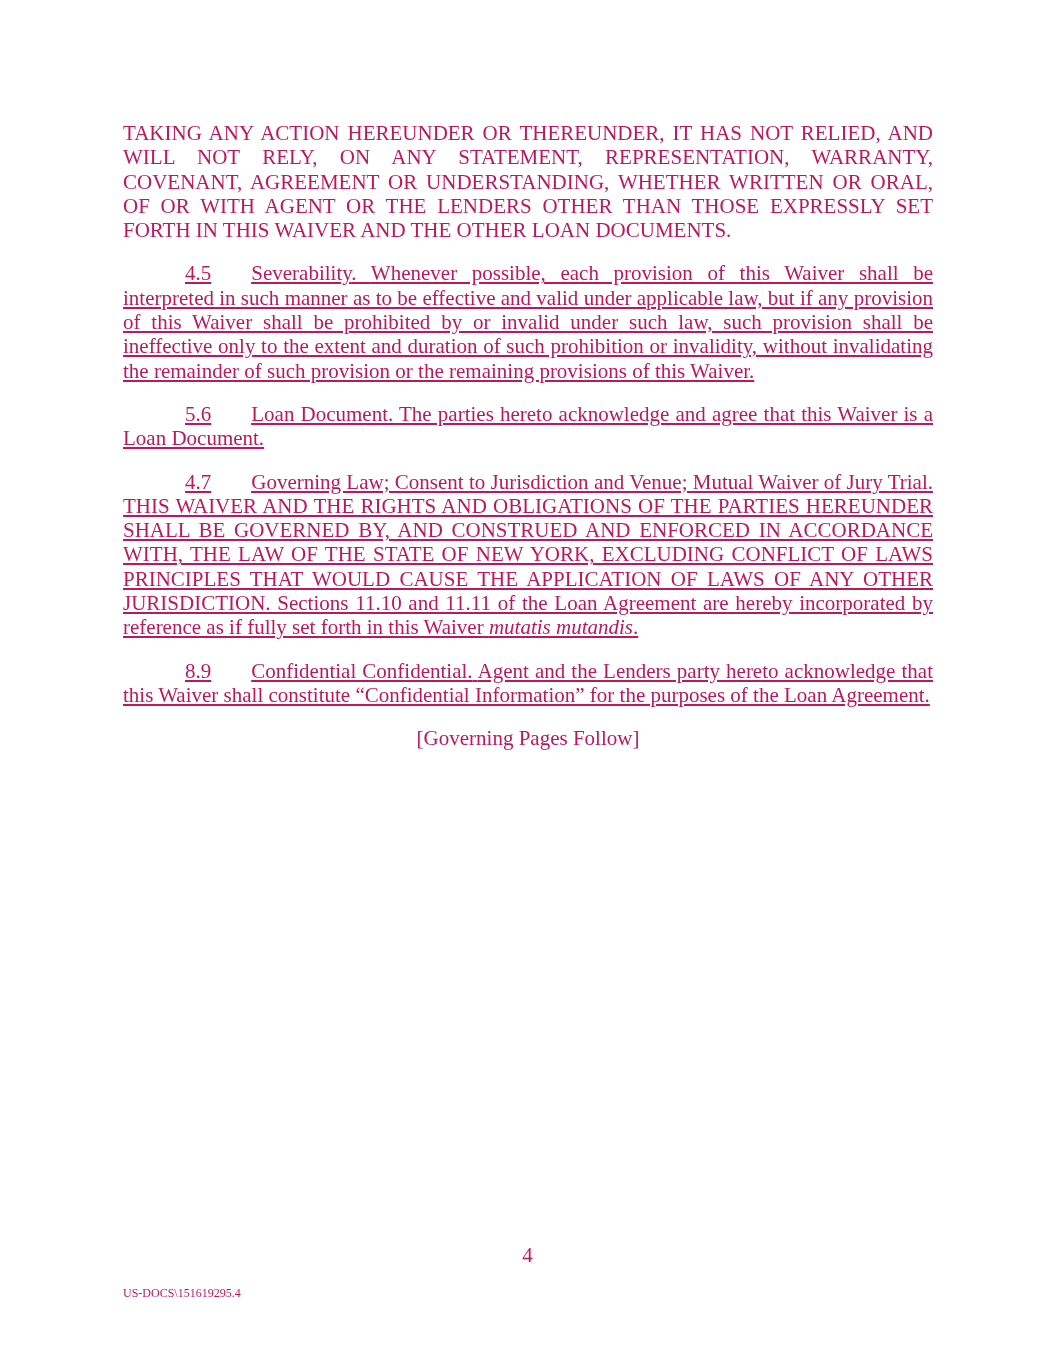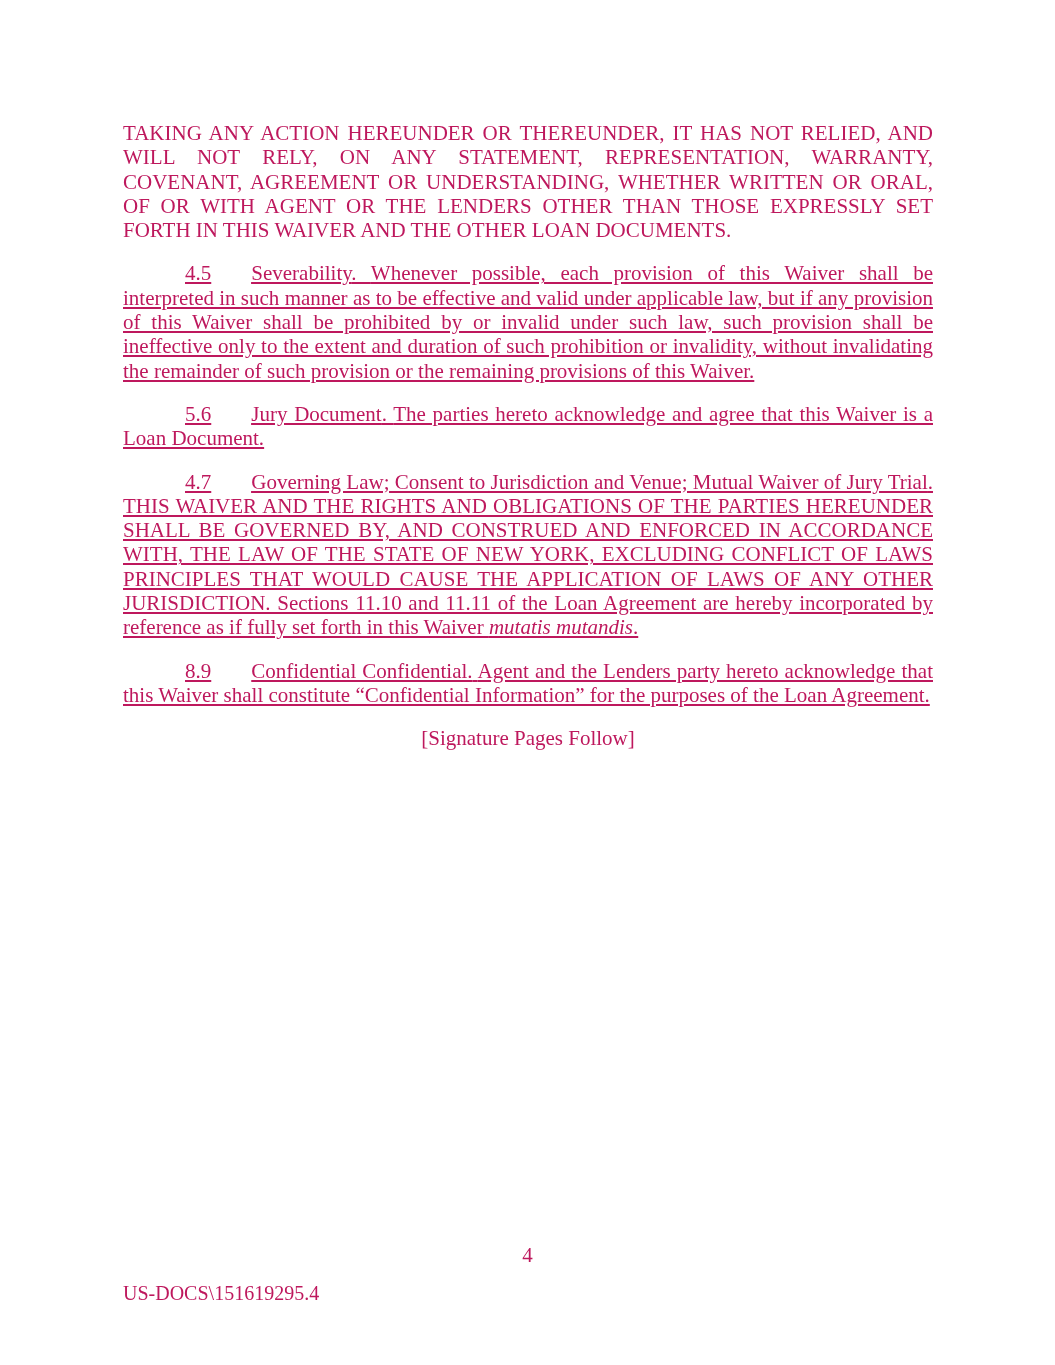--- a/index.html
+++ b/index.html
@@ -37,40 +37,40 @@
     position: absolute;
     left: 0;
     top: 1243px;
     width: 100%;
     text-align: center;
   }
   .doc-id {
     position: absolute;
     left: 123px;
     top: 1285px;
-    font-size: 20px;
+    font-size: 12px;
     line-height: 17px;
   }
 </style>
 </head>
 <body>
 
 <div class="page">
   <div class="content">
 
     <p class="para">TAKING ANY ACTION HEREUNDER OR THEREUNDER, IT HAS NOT RELIED, AND WILL NOT RELY, ON ANY STATEMENT, REPRESENTATION, WARRANTY, COVENANT, AGREEMENT OR UNDERSTANDING, WHETHER WRITTEN OR ORAL, OF OR WITH AGENT OR THE LENDERS OTHER THAN THOSE EXPRESSLY SET FORTH IN THIS WAIVER AND THE OTHER LOAN DOCUMENTS.</p>
 
     <p class="para section-para"><span>4.5</span><span class="tab"></span><span class="underline">Severability</span><span>.  </span><span>Whenever possible, each provision of this Waiver shall be interpreted in such manner as to be effective and valid under applicable law, but if any provision of this Waiver shall be prohibited by or invalid under such law, such provision shall be ineffective only to the extent and duration of such prohibition or invalidity, without invalidating the remainder of such provision or the remaining provisions of this Waiver.</span></p>
 
-    <p class="para section-para"><span>5.6</span><span class="tab"></span><span class="underline">Jury Document</span><span>.  </span><span>The parties hereto acknowledge and agree that this Waiver is a Loan Document.</span></p>
+    <p class="para section-para"><span>5.6</span><span class="tab"></span><span class="underline">Loan Document</span><span>.  </span><span>The parties hereto acknowledge and agree that this Waiver is a Loan Document.</span></p>
 
     <p class="para section-para"><span>4.7</span><span class="tab"></span><span class="underline">Governing Law; Consent to Jurisdiction and Venue; Mutual Waiver of Jury Trial</span><span>. </span><span>THIS WAIVER AND THE RIGHTS AND OBLIGATIONS OF THE PARTIES HEREUNDER SHALL BE GOVERNED BY, AND CONSTRUED AND ENFORCED IN ACCORDANCE WITH, THE LAW OF THE STATE OF NEW YORK, EXCLUDING CONFLICT OF LAWS PRINCIPLES THAT WOULD CAUSE THE APPLICATION OF LAWS OF ANY OTHER JURISDICTION. Sections 11.10 and 11.11 of the Loan Agreement are hereby incorporated by reference as if fully set forth in this Waiver </span><span class="italic">mutatis mutandis</span><span>.</span></p>
 
     <p class="para section-para"><span>8.9</span><span class="tab"></span><span>Confidential Confidential.</span><span> </span><span>Agent and the Lenders party hereto acknowledge that this Waiver shall constitute “Confidential Information” for the purposes of the Loan Agreement.</span></p>
 
-    <p class="para sig-note">[Signature Pages Follow]</p>
+    <p class="para sig-note">[Governing Pages Follow]</p>
 
   </div>
 
   <div class="page-number">4</div>
 
   <div class="doc-id">US-DOCS\151619295.4</div>
 </div>
 
 </body></html>

